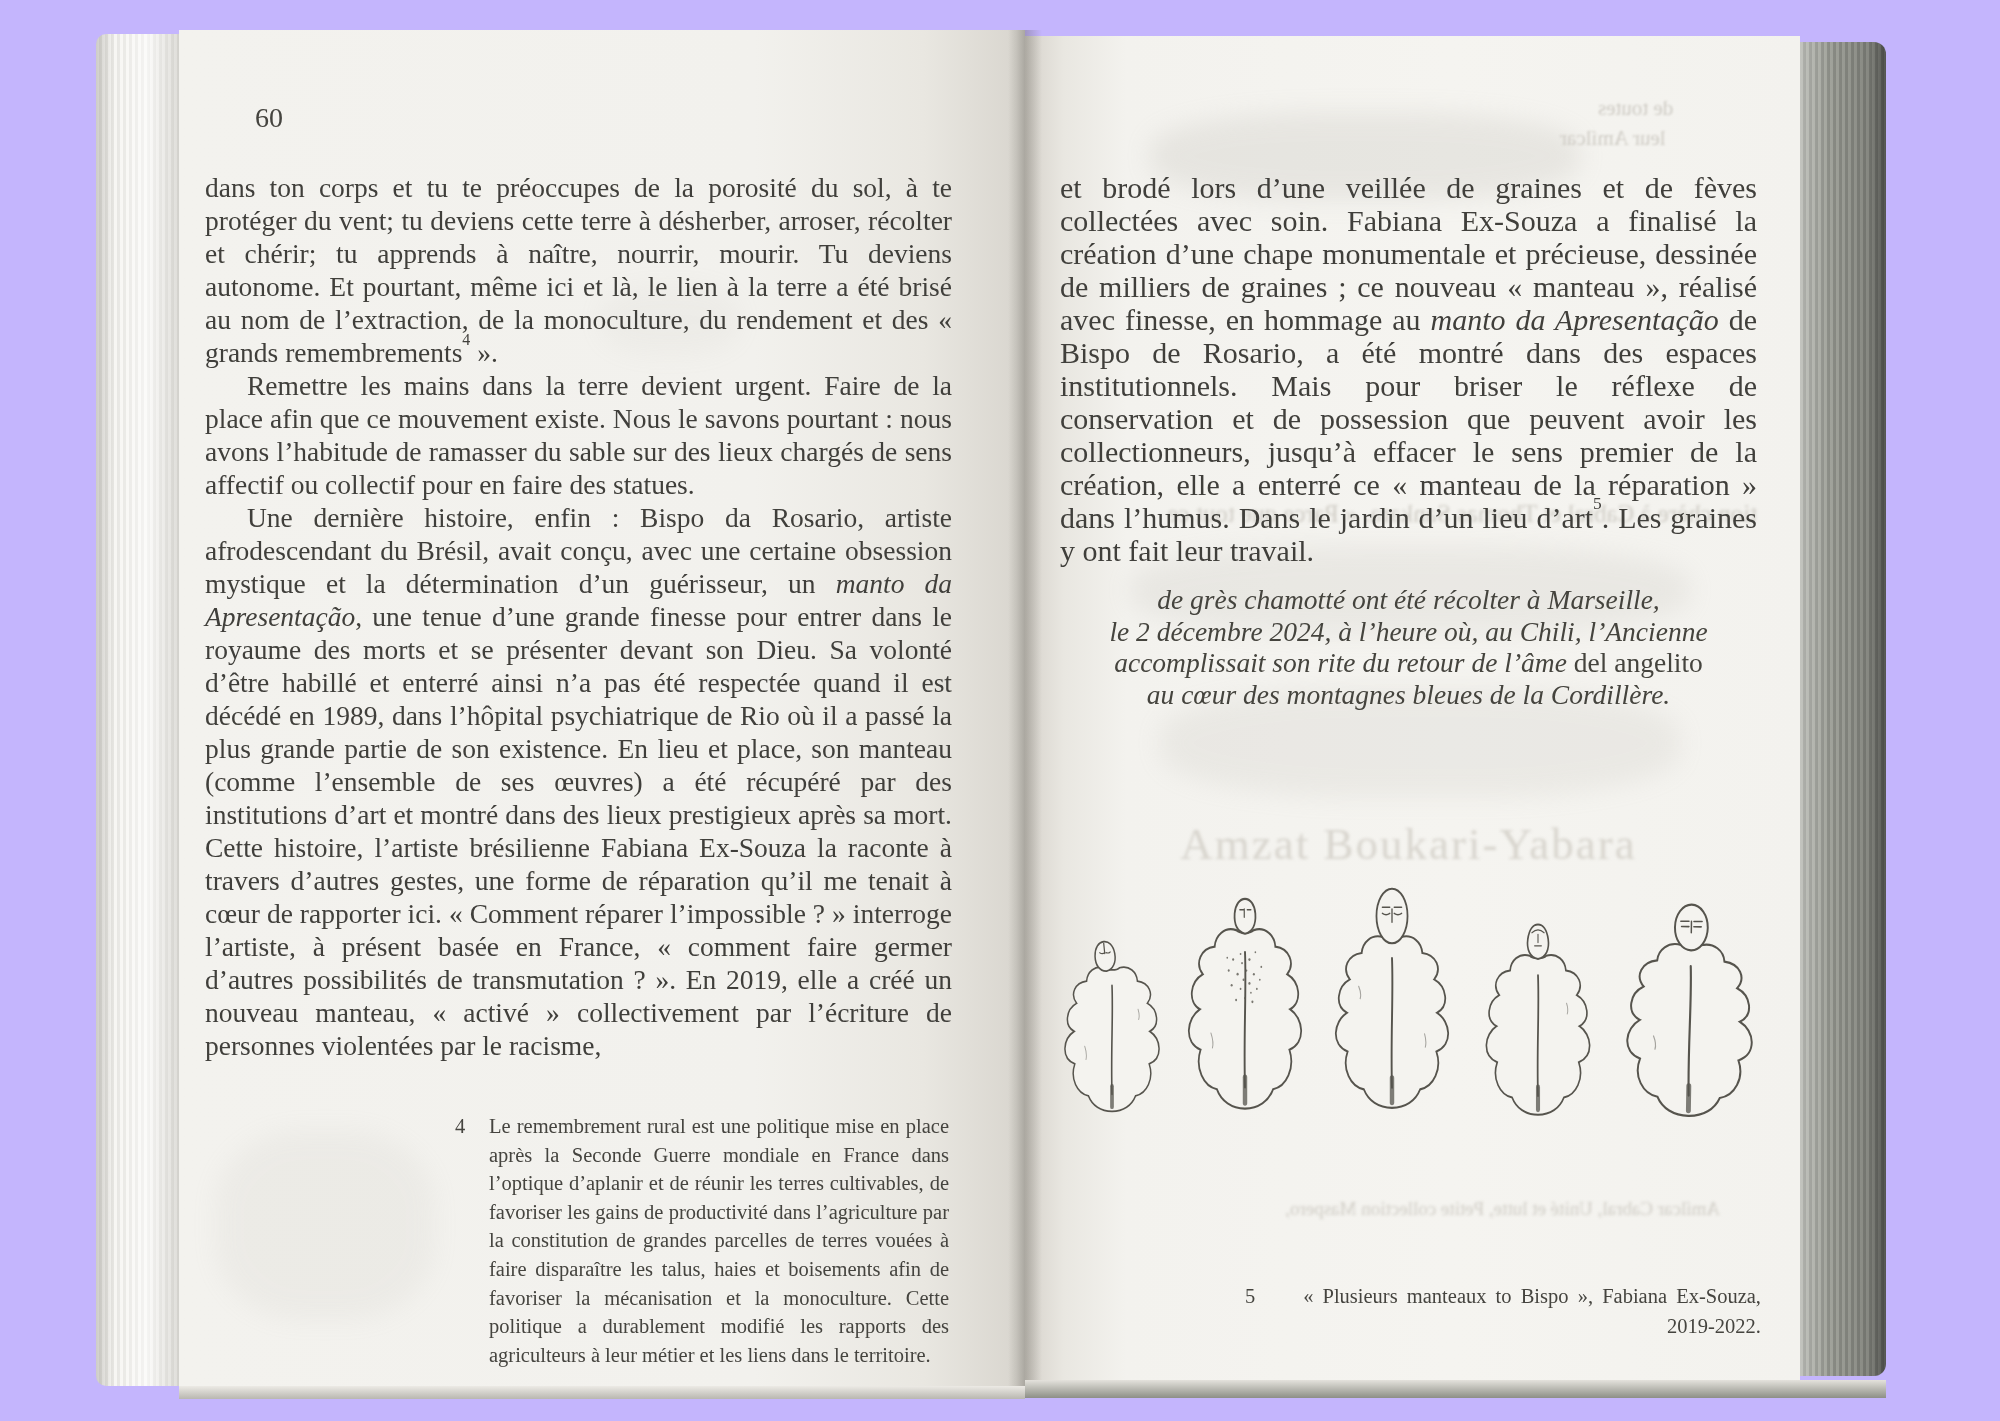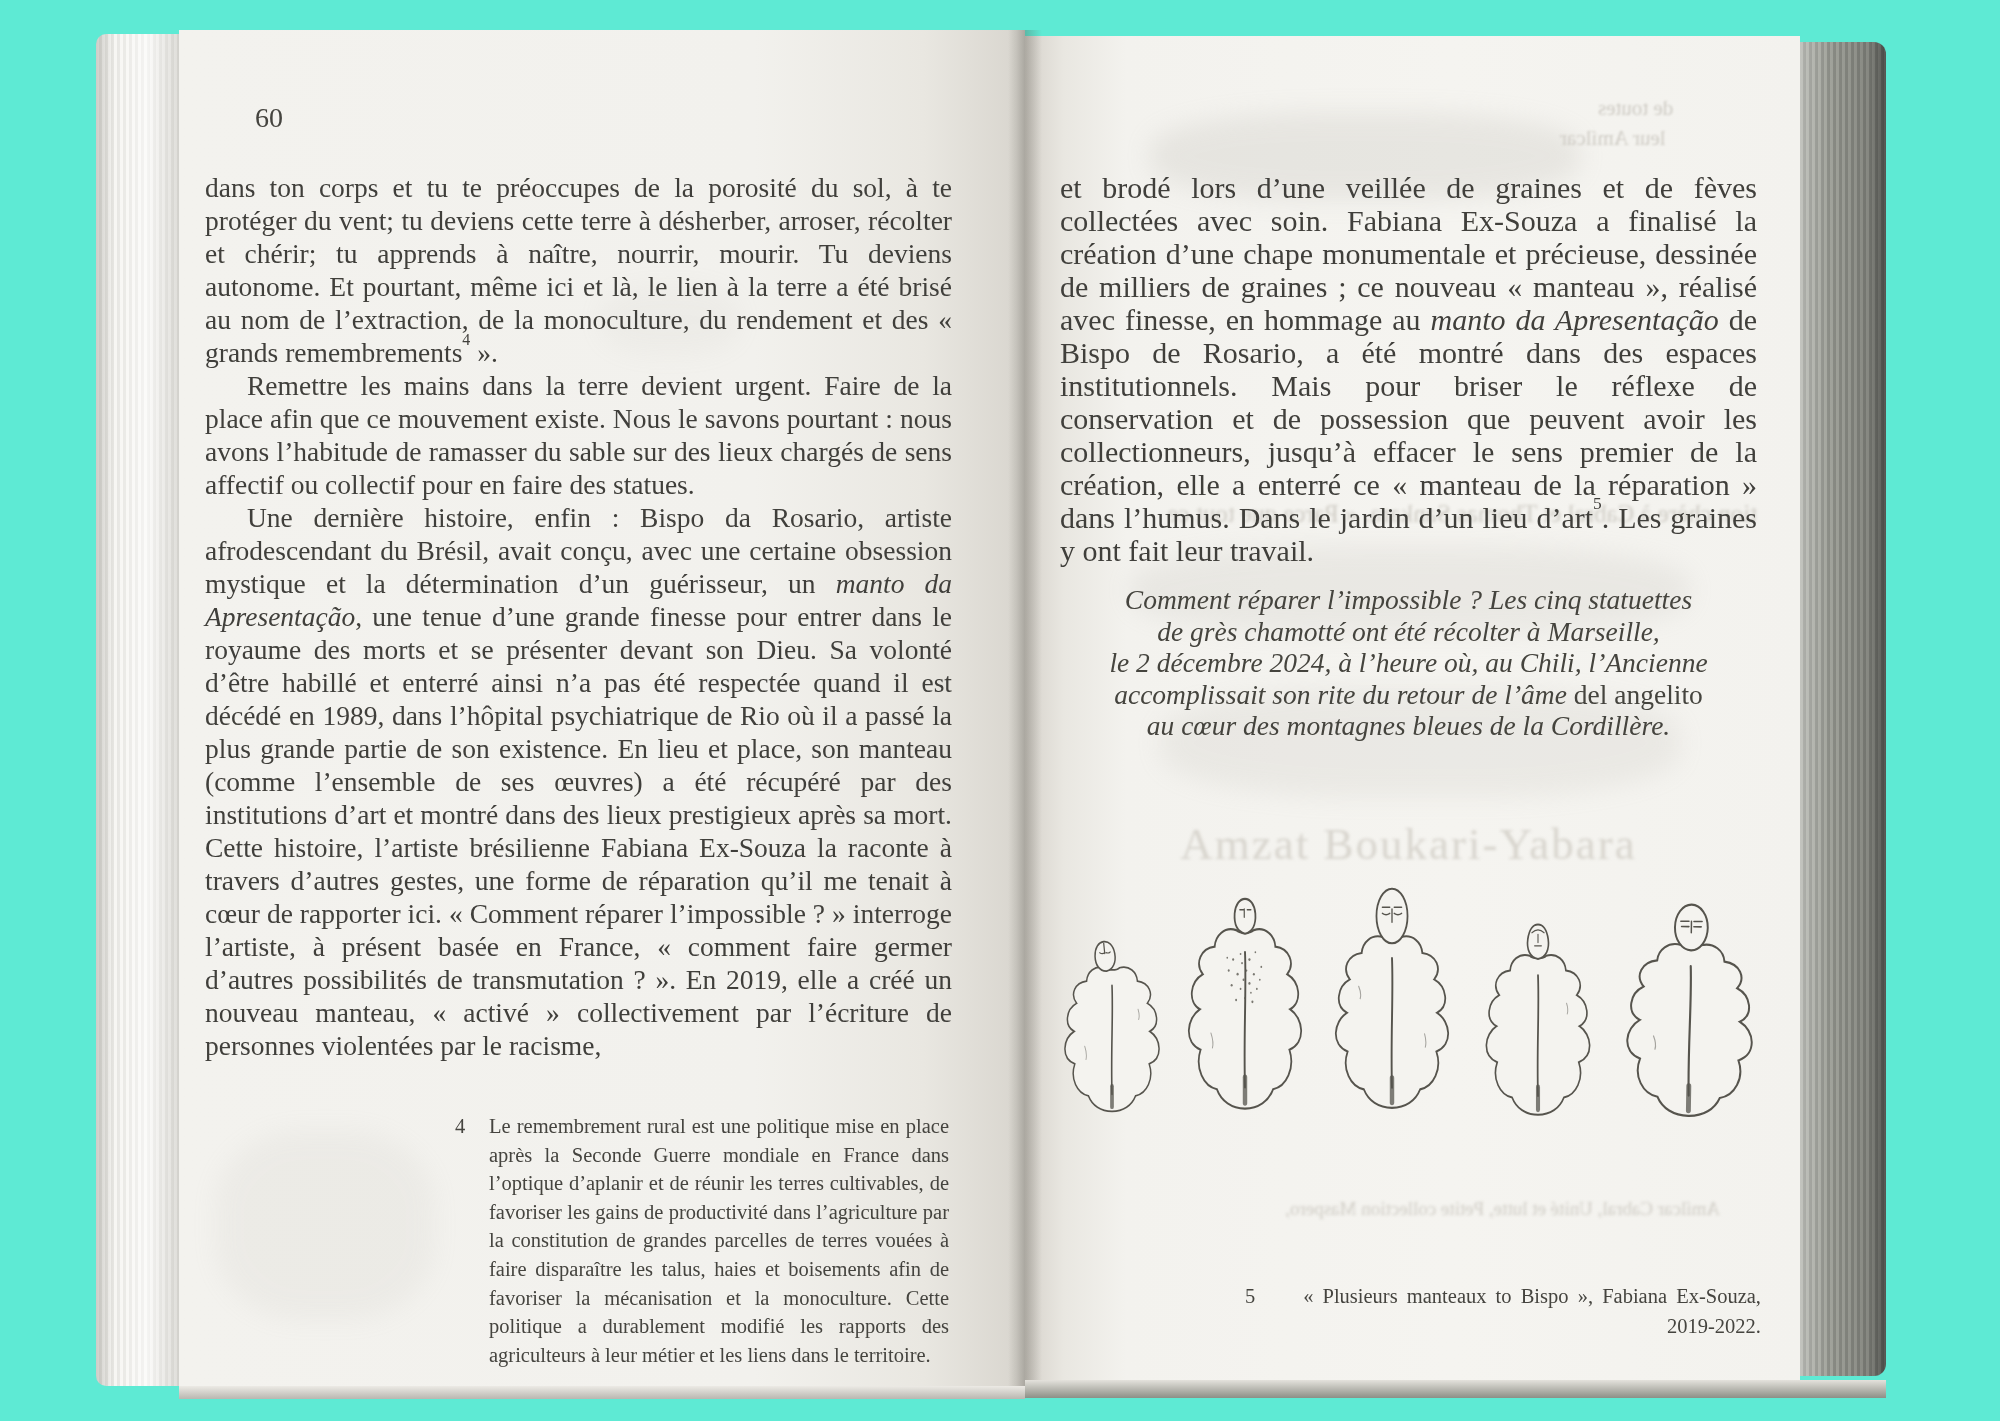--- a/index.html
+++ b/index.html
@@ -1,16 +1,16 @@
 <!DOCTYPE html>
 <html><head>
 <meta charset="utf-8">
 <style>
   html,body{margin:0;padding:0;background:#060606;}
-  .stage{position:relative;width:2000px;height:1421px;background:#5eead4;overflow:hidden;
+  .stage{position:relative;width:2000px;height:1421px;background:#c4b5fd;overflow:hidden;
          font-family:"Liberation Serif","DejaVu Serif",serif;color:#403f3b;}
 
   
   .edge-left{position:absolute;left:96px;top:34px;width:83px;height:1352px;border-radius:10px 0 0 10px;
     background:
       linear-gradient(90deg,rgba(110,108,100,.30) 0,rgba(255,255,255,0) 22%,rgba(255,255,255,.55) 62%,rgba(150,148,140,.25) 100%),
       repeating-linear-gradient(90deg,#f7f6f3 0 3px,#e7e6e2 3px 6px);}
   .page-left{position:absolute;left:179px;top:30px;width:846px;height:1358px;
     background:linear-gradient(90deg,#f3f2ee 0,#f2f1ed 68%,#e9e7e1 88%,#d9d6cf 99%,#cfccc5 100%);}
   .page-right{position:absolute;left:1025px;top:36px;width:775px;height:1346px;
@@ -102,21 +102,20 @@
     <span class="marker">4</span>
     <span class="fntext">Le remembrement rural est une politique mise en place après la Seconde Guerre mondiale en France dans l’optique d’aplanir et de réunir les terres cultivables, de favoriser les gains de productivité dans l’agriculture par la constitution de grandes parcelles de terres vouées à faire disparaître les talus, haies et boisements afin de favoriser la mécanisation et la monoculture. Cette politique a durablement modifié les rapports des agriculteurs à leur métier et les liens dans le territoire.</span>
   </div>
 
 
   <div class="rp-body">
     <p><span>et brodé lors d’une veillée de graines et de fèves collectées avec soin. Fabiana Ex-Souza a finalisé la création d’une chape monumentale et précieuse, dessinée de milliers de graines ; ce nouveau « manteau », réalisé avec finesse, en hommage au </span><i>manto da Apresentação</i><span> de Bispo de Rosario, a été montré dans des espaces institutionnels. Mais pour briser le réflexe de conservation et de possession que peuvent avoir les collectionneurs, jusqu’à effacer le sens premier de la création, elle a enterré ce « manteau de la réparation » dans l’humus. Dans le jardin d’un lieu d’art</span><sup class="fnref">5</sup><span>. Les graines y ont fait leur travail.</span></p>
   </div>
 
   <div class="rp-epigraph">
-    <div>Comment réparer l’impossible ? Les cinq statuettes</div>
     <div>de grès chamotté ont été récolter à Marseille,</div>
     <div>le 2 décembre 2024, à l’heure où, au Chili, l’Ancienne</div>
     <div><span>accomplissait son rite du retour de l’âme </span><span class="roman">del angelito</span></div>
     <div>au cœur des montagnes bleues de la Cordillère.</div>
   </div>
 
   <svg class="illustration" viewBox="0 0 740 300" fill="none" stroke="#56544d" stroke-width="2.4" stroke-linecap="round">
     <defs>
       <path id="statbody" d="M -12,-76 C -28,-80 -40,-70 -41,-58 C -60,-56 -68,-40 -57,-28 C -74,-20 -78,2 -61,10 C -79,20 -83,46 -60,54 C -68,74 -56,94 -38,97 C -32,110 -18,118 0,118 C 18,118 32,110 38,97 C 56,94 68,74 60,54 C 83,46 79,20 61,10 C 78,2 74,-20 57,-28 C 68,-40 60,-56 41,-58 C 40,-70 28,-80 12,-76 C 8,-72 -8,-72 -12,-76 Z"></path>
       <path id="statline" d="M0,-52 C 2,-10 -2,40 0,95"></path>

